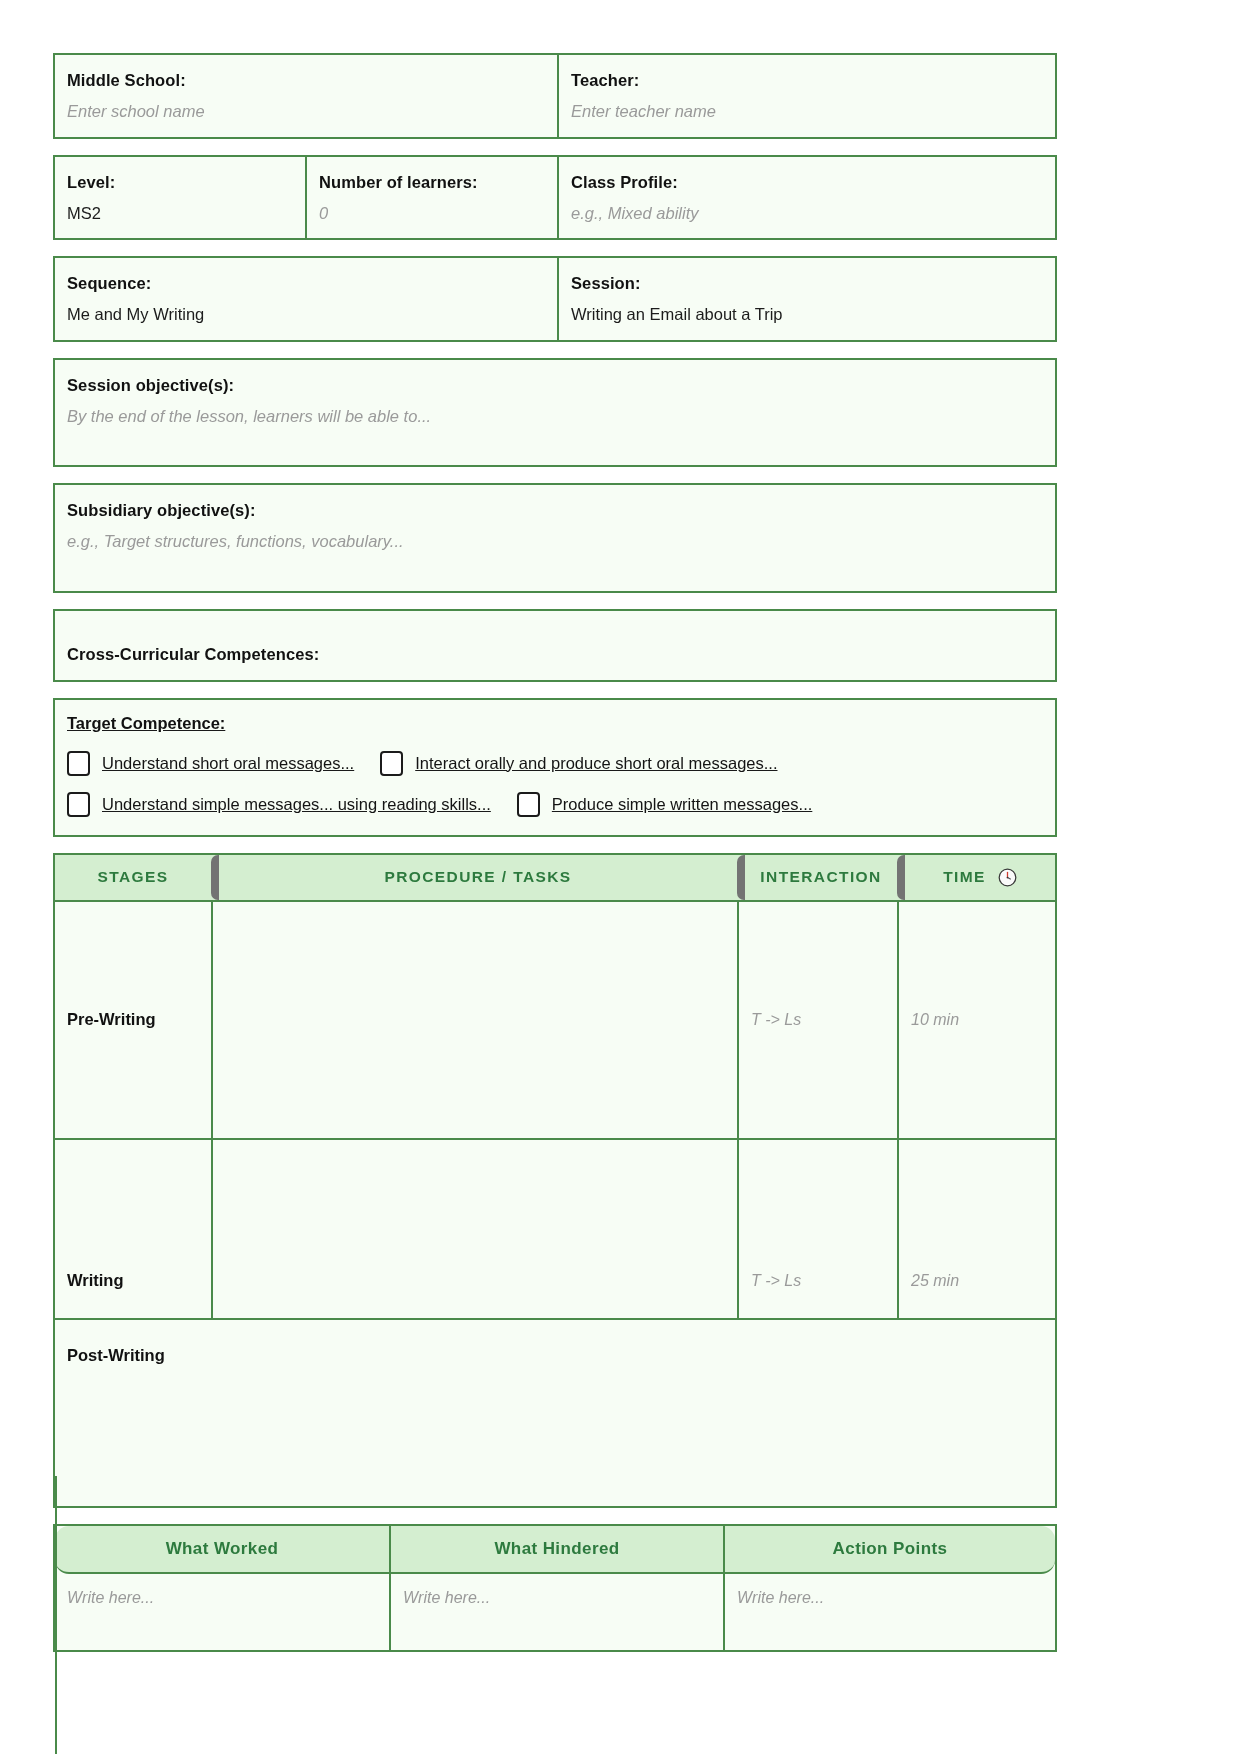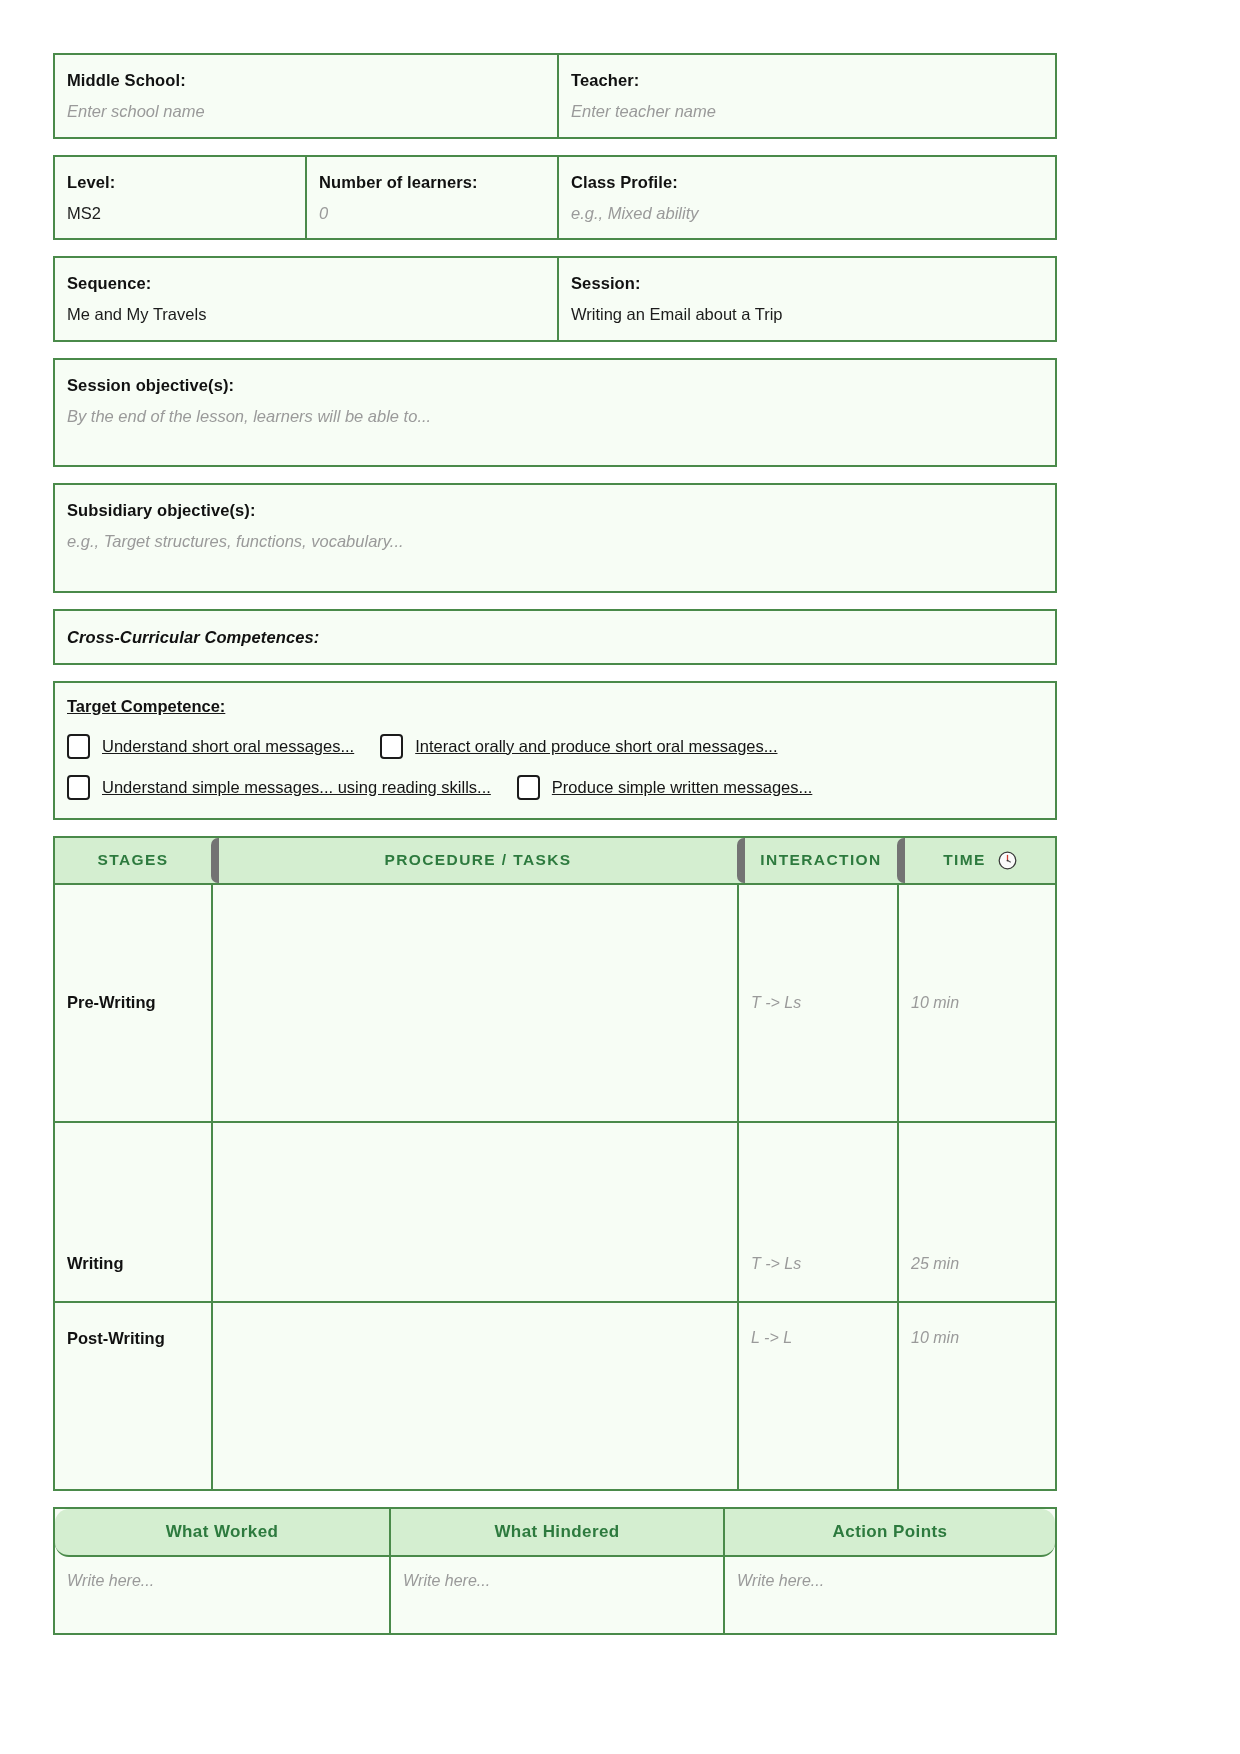--- a/index.html
+++ b/index.html
@@ -63,21 +63,21 @@
     font-style: italic;
   }
 
   
   .row-school .cell:nth-child(1) { flex: 0 0 502px; }
   .row-level  .cell:nth-child(1) { flex: 0 0 250px; }
   .row-level  .cell:nth-child(2) { flex: 0 0 252px; }
   .row-seq    .cell:nth-child(1) { flex: 0 0 502px; }
 
   .block.tall .cell { padding-bottom: 38px; }
-  .block.short .cell { padding-top: 15px; padding-bottom: 15px; font-style: italic; }
+  .block.short .cell { padding-top: 32px; padding-bottom: 15px; }
 
   
   .tc {
     display: block;
     padding: 14px 12px 18px 12px;
     text-decoration: underline;
   }
   .tc-title {
     font-weight: bold;
     font-size: 16.5px;
@@ -139,21 +139,21 @@
     justify-content: center;
     gap: 8px;
     border-radius: 7px;
   }
   .th + .th { border-left: 8px solid #737373; }
 
   .tr {
     display: flex;
     border-bottom: 2px solid #4a8a4a;
   }
-  .tr:last-child { border-bottom: none; }
+  .tr:last-child { border-bottom: none; flex-direction: column; }
   .td {
     box-sizing: border-box;
     padding: 12px;
     display: flex;
     align-items: center;
     font-size: 16px;
     min-width: 0;
   }
   .td + .td { border-left: 2px solid #4a8a4a; }
 
@@ -243,21 +243,21 @@
     </div>
     <div class="cell">
       <span class="lbl">Class Profile:</span>
       <span class="val ph">e.g., Mixed ability</span>
     </div>
   </div>
 
   <div class="block row-seq">
     <div class="cell">
       <span class="lbl">Sequence:</span>
-      <span class="val">Me and My Travels</span>
+      <span class="val">Me and My Writing</span>
     </div>
     <div class="cell">
       <span class="lbl">Session:</span>
       <span class="val">Writing an Email about a Trip</span>
     </div>
   </div>
 
   <div class="block tall">
     <div class="cell">
       <span class="lbl">Session objective(s):</span>

